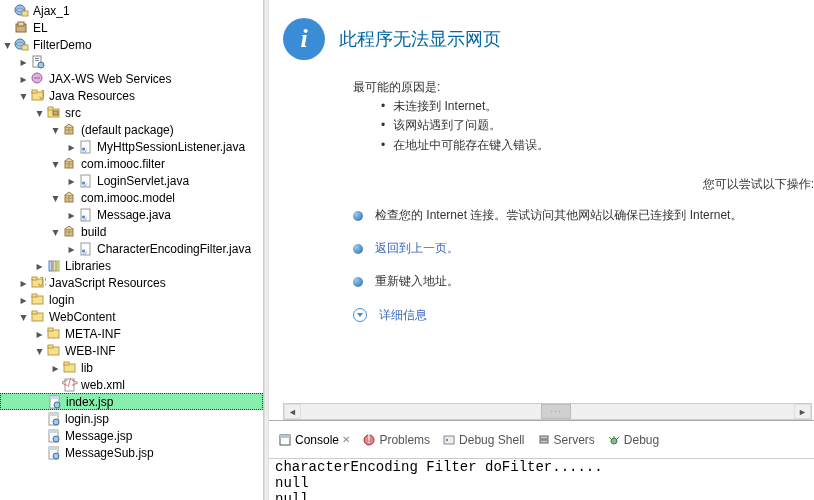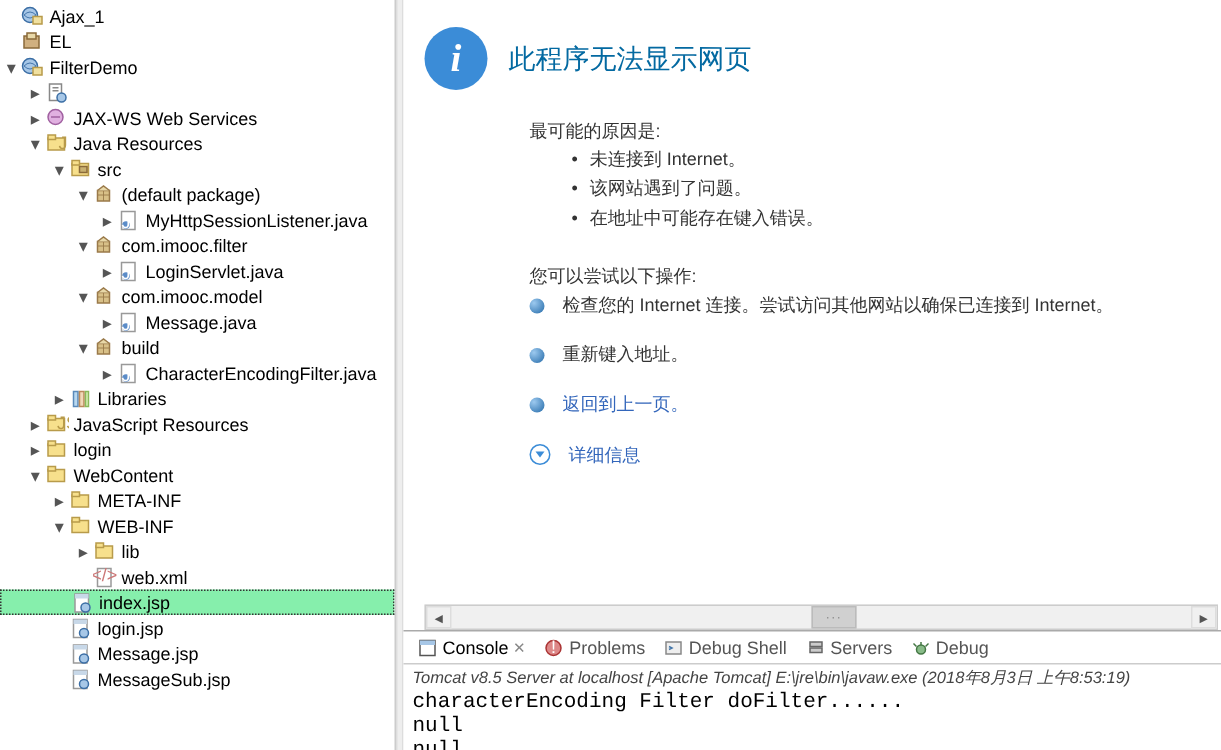--- a/index.html
+++ b/index.html
@@ -21,33 +21,33 @@
 .error-page { padding: 18px 0 0 10px; }
 .error-header { display: flex; align-items: center; margin-bottom: 18px; }
 .info-circle { width: 42px; height: 42px; border-radius: 50%; background: #3b8cd7; display: flex; align-items: center; justify-content: center; margin-right: 14px; margin-left: 4px; }
 .info-circle span { color: #fff; font-family: Georgia, serif; font-size: 26px; font-style: italic; font-weight: bold; }
 .error-title { font-size: 18px; color: #0369a1; }
 .error-body { margin-left: 74px; font-size: 13px; color: #333; line-height: 1.6; }
 .reasons { margin-top: 2px; }
 .reasons-title { margin-bottom: 0; }
 .reasons ul { list-style: none; margin-left: 28px; margin-bottom: 20px; }
 .reasons ul li::before { content: "•"; margin-right: 8px; }
-.actions-title { margin-bottom: 0; }
+.actions-title { margin-bottom: 12px; text-align: right; }
 .action-item { display: flex; align-items: flex-start; margin-bottom: 14px; }
 .bullet { width: 10px; height: 10px; border-radius: 50%; margin-right: 12px; margin-top: 5px; flex-shrink: 0; }
 .bullet.blue { background: radial-gradient(circle at 30% 30%, #9cc9ef, #246aa8); }
 .bullet.arrow { width: 14px; height: 14px; border: 1.5px solid #3b8cd7; border-radius: 50%; display: flex; align-items: center; justify-content: center; margin-top: 2px; }
 .bullet.arrow::after { content: ""; border: 3px solid transparent; border-top: 4px solid #3b8cd7; margin-top: 3px; }
 .link { color: #3366bb; cursor: pointer; }
 .hscroll { position: absolute; bottom: 0; left: 14px; right: 2px; height: 17px; background: #f0f0f0; border: 1px solid #ccc; display: flex; }
 .hscroll-btn { width: 17px; background: #f0f0f0; border: 1px solid #ddd; display: flex; align-items: center; justify-content: center; color: #555; font-size: 9px; cursor: pointer; }
 .hscroll-track { flex: 1; position: relative; }
 .hscroll-thumb { position: absolute; left: 240px; width: 30px; top: 0; bottom: 0; background: #d0d0d0; border: 1px solid #bbb; cursor: pointer; display:flex; align-items:center; justify-content:center; color:#888; font-size:8px; letter-spacing:1px;}
 .console-panel { height: 80px; background: #fff; border-top: 1px solid #aaa; }
-.console-tabs { height: 22px; display: flex; align-items: center; padding: 0 4px; border-bottom: 1px solid #ccc; gap: 2px; }
+.console-tabs { height: 38px; display: flex; align-items: center; padding: 0 4px; border-bottom: 1px solid #ccc; gap: 2px; }
 .tab { display: flex; align-items: center; padding: 0 5px; height: 20px; cursor: pointer; color: #555; }
 .tab.active { background: #fff; color: #000; }
 .tab-icon { width: 14px; height: 14px; margin-right: 3px; display:inline-flex; align-items:center; justify-content:center; }
 .tab-close { margin-left: 3px; color: #888; font-size: 10px; }
 .console-status { padding: 1px 6px; font-style: italic; color: #444; font-size: 11px; border-bottom: 0; }
 .console-output { padding: 0 6px; font-family: "Courier New", monospace; font-size: 14px; white-space: pre; color: #000; line-height: 1.15; }
 .main-split { width: 5px; background: #eee; border-left:1px solid #ddd; border-right:1px solid #ddd; cursor: col-resize; }
 svg { display: block; }
 </style>
 </head>
@@ -365,25 +365,25 @@
             <li>在地址中可能存在键入错误。</li>
           </ul>
         </div>
         <div class="actions-title">您可以尝试以下操作:</div>
         <div class="action-item">
             <div class="bullet blue"></div>
             <div>检查您的 Internet 连接。尝试访问其他网站以确保已连接到 Internet。</div>
           </div>
         <div class="action-item">
             <div class="bullet blue"></div>
-            <div>重新键入地址。</div>
+            <div class="link">返回到上一页。</div>
           </div>
         <div class="action-item">
             <div class="bullet blue"></div>
-            <div class="link">返回到上一页。</div>
+            <div>重新键入地址。</div>
           </div>
         <div class="action-item">
             <div class="bullet arrow"></div>
             <div class="link">详细信息</div>
           </div>
       </div>
     </div>
     <div class="hscroll">
       <div class="hscroll-btn">◄</div>
       <div class="hscroll-track">
@@ -437,18 +437,17 @@
             <svg width="12" height="12">
               <circle cx="6" cy="7" r="3" fill="#8b8" stroke="#474"></circle>
               <line x1="6" y1="2" x2="6" y2="4" stroke="#474"></line>
               <line x1="3" y1="5" x2="1" y2="3" stroke="#474"></line>
               <line x1="9" y1="5" x2="11" y2="3" stroke="#474"></line>
             </svg>
           </span>
           <span>Debug</span>
         </div>
     </div>
-    <div class="console-status">Tomcat v8.5 Server at localhost [Apache Tomcat] E:\jre\bin\javaw.exe (2018年8月3日 上午8:53:19)</div>
     <div class="console-output">characterEncoding Filter doFilter......
 null
 null</div>
   </div>
 </div>
 
 </body></html>

